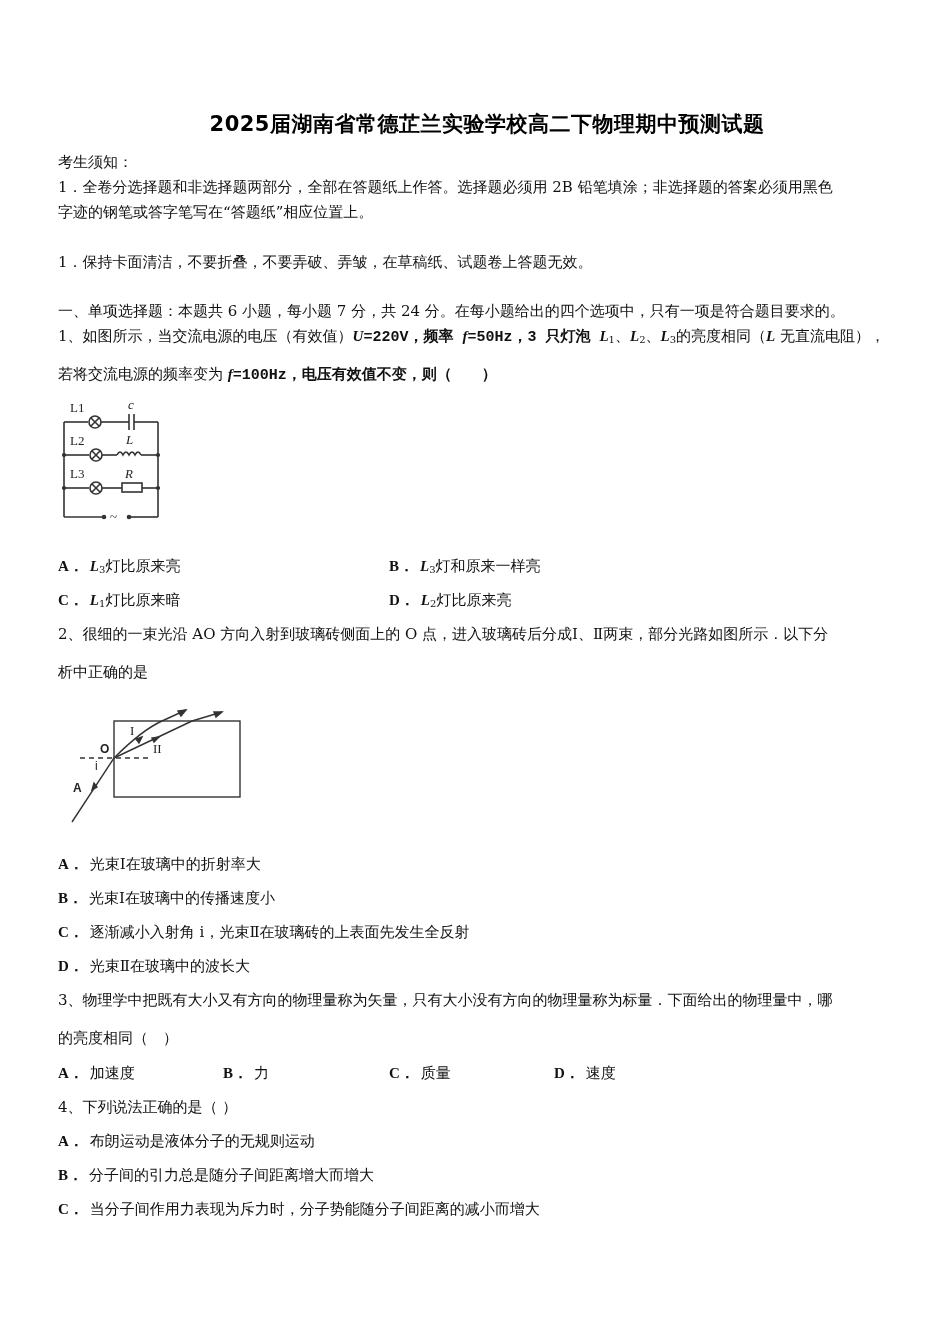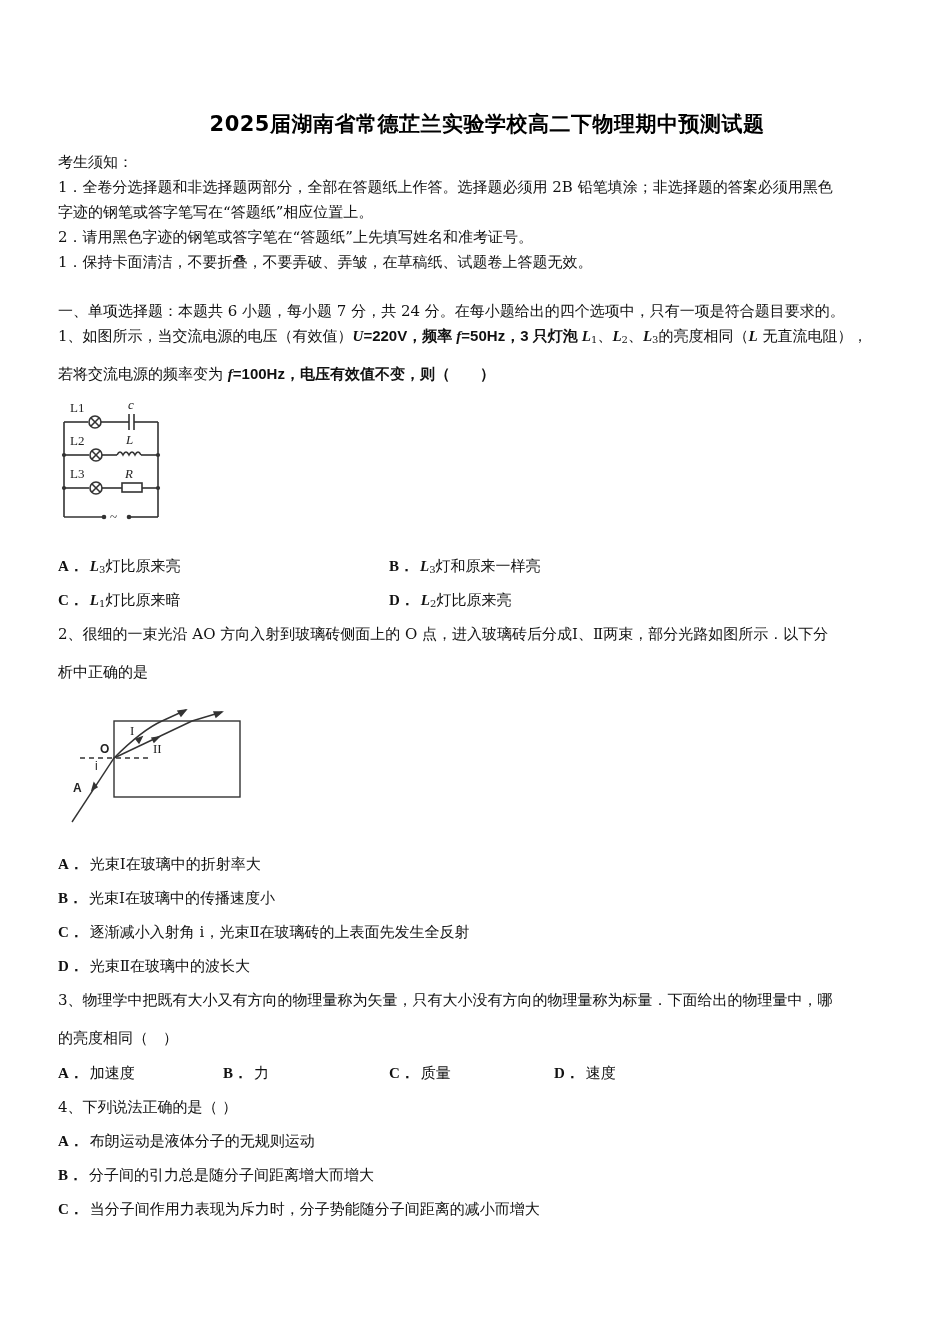--- a/index.html
+++ b/index.html
@@ -5,35 +5,34 @@
     html, body { margin: 0; padding: 0; background: #ffffff; }
     body { width: 950px; height: 1344px; position: relative; overflow: hidden;
            font-family: "DejaVu Serif", "Liberation Serif", serif; color: #111; }
     .page { position: absolute; left: 12px; top: 0; width: 794px; height: 1344px; }
     .title { position: absolute; left: 0; width: 950px; top: 110px; text-align: center;
              font-family: "DejaVu Sans", "Liberation Sans", sans-serif; font-weight: bold;
              font-size: 21px; letter-spacing: 0.5px; color: #000; }
     .line { position: absolute; left: 46px; font-size: 15px; white-space: nowrap; line-height: 20px; }
     .opt-label { font-family: "Liberation Serif", "DejaVu Serif", serif; font-weight: bold; margin-right: 6px; }
     .mi { font-family: "Liberation Serif", "DejaVu Serif", serif; font-style: italic; font-weight: bold; }
-    .mb { font-family: Liberation Sans, sans-serif; font-weight: bold; }
+    .mb { font-family: Liberation Mono, monospace; font-weight: bold; }
     sub { font-size: 10px; vertical-align: -2px; }
     .fig { position: absolute; }
   </style>
 </head>
 <body>
 
 <div class="page">
 
   <div class="title">2025届湖南省常德芷兰实验学校高二下物理期中预测试题</div>
 
   <div class="line" style="top:152px;">考生须知：</div>
   <div class="line" style="top:177px;">1．全卷分选择题和非选择题两部分，全部在答题纸上作答。选择题必须用 2B 铅笔填涂；非选择题的答案必须用黑色</div>
   <div class="line" style="top:202px;">字迹的钢笔或答字笔写在“答题纸”相应位置上。</div>
-  <div class="line" style="top:227px;">2．请用黑色字迹的钢笔或答字笔在“答题纸”上先填写姓名和准考证号。</div>
   <div class="line" style="top:252px;">1．保持卡面清洁，不要折叠，不要弄破、弄皱，在草稿纸、试题卷上答题无效。</div>
 
   <div class="line" style="top:301px;">一、单项选择题：本题共 6 小题，每小题 7 分，共 24 分。在每小题给出的四个选项中，只有一项是符合题目要求的。</div>
 
   <div class="line" style="top:326px;">
     <span>1、</span><span>如图所示，当交流电源的电压（有效值）</span><span class="mi">U</span><span class="mb">=220V，频率 </span><span class="mi">f</span><span class="mb">=50Hz，3 只灯泡 </span><span class="mi">L</span><sub>1</sub><span>、</span><span class="mi">L</span><sub>2</sub><span>、</span><span class="mi">L</span><sub>3</sub><span>的亮度相同（</span><span class="mi">L</span><span> 无直流电阻），</span>
   </div>
   <div class="line" style="top:364px;">
     <span>若将交流电源的频率变为 </span><span class="mi">f</span><span class="mb">=100Hz，电压有效值不变，则（　　）</span>
   </div>

